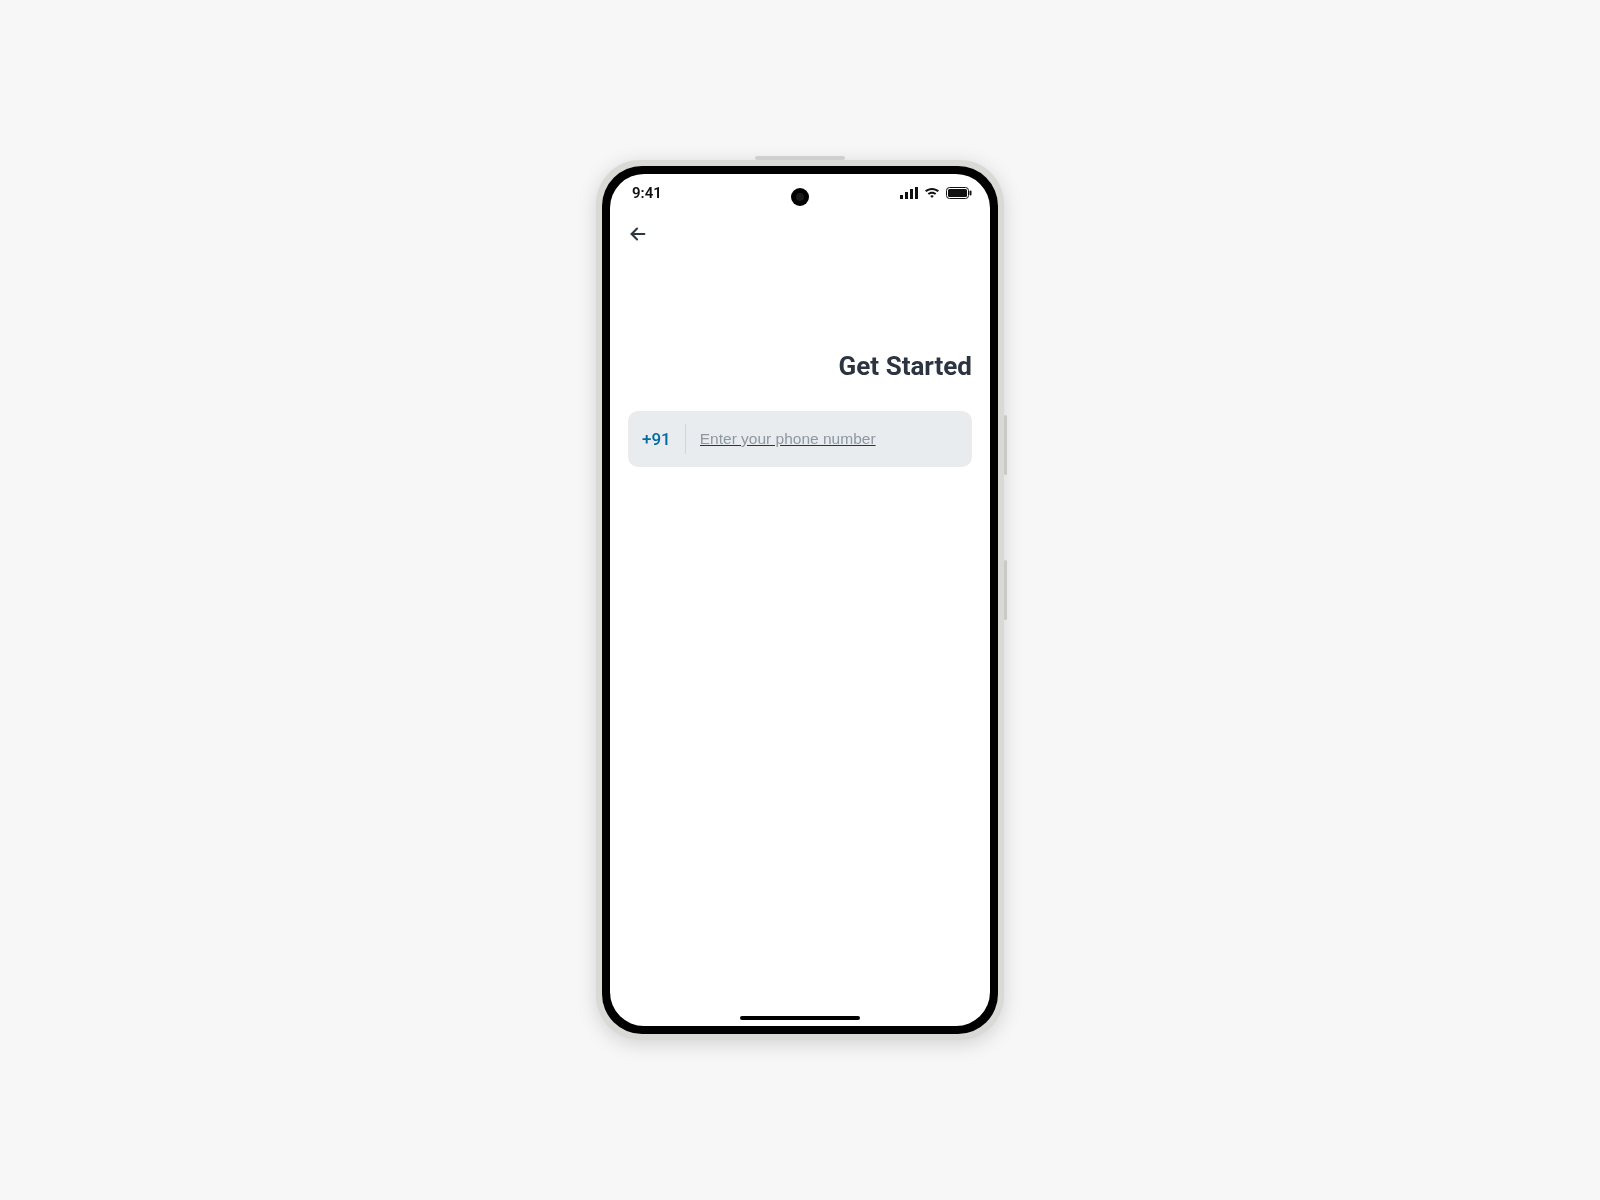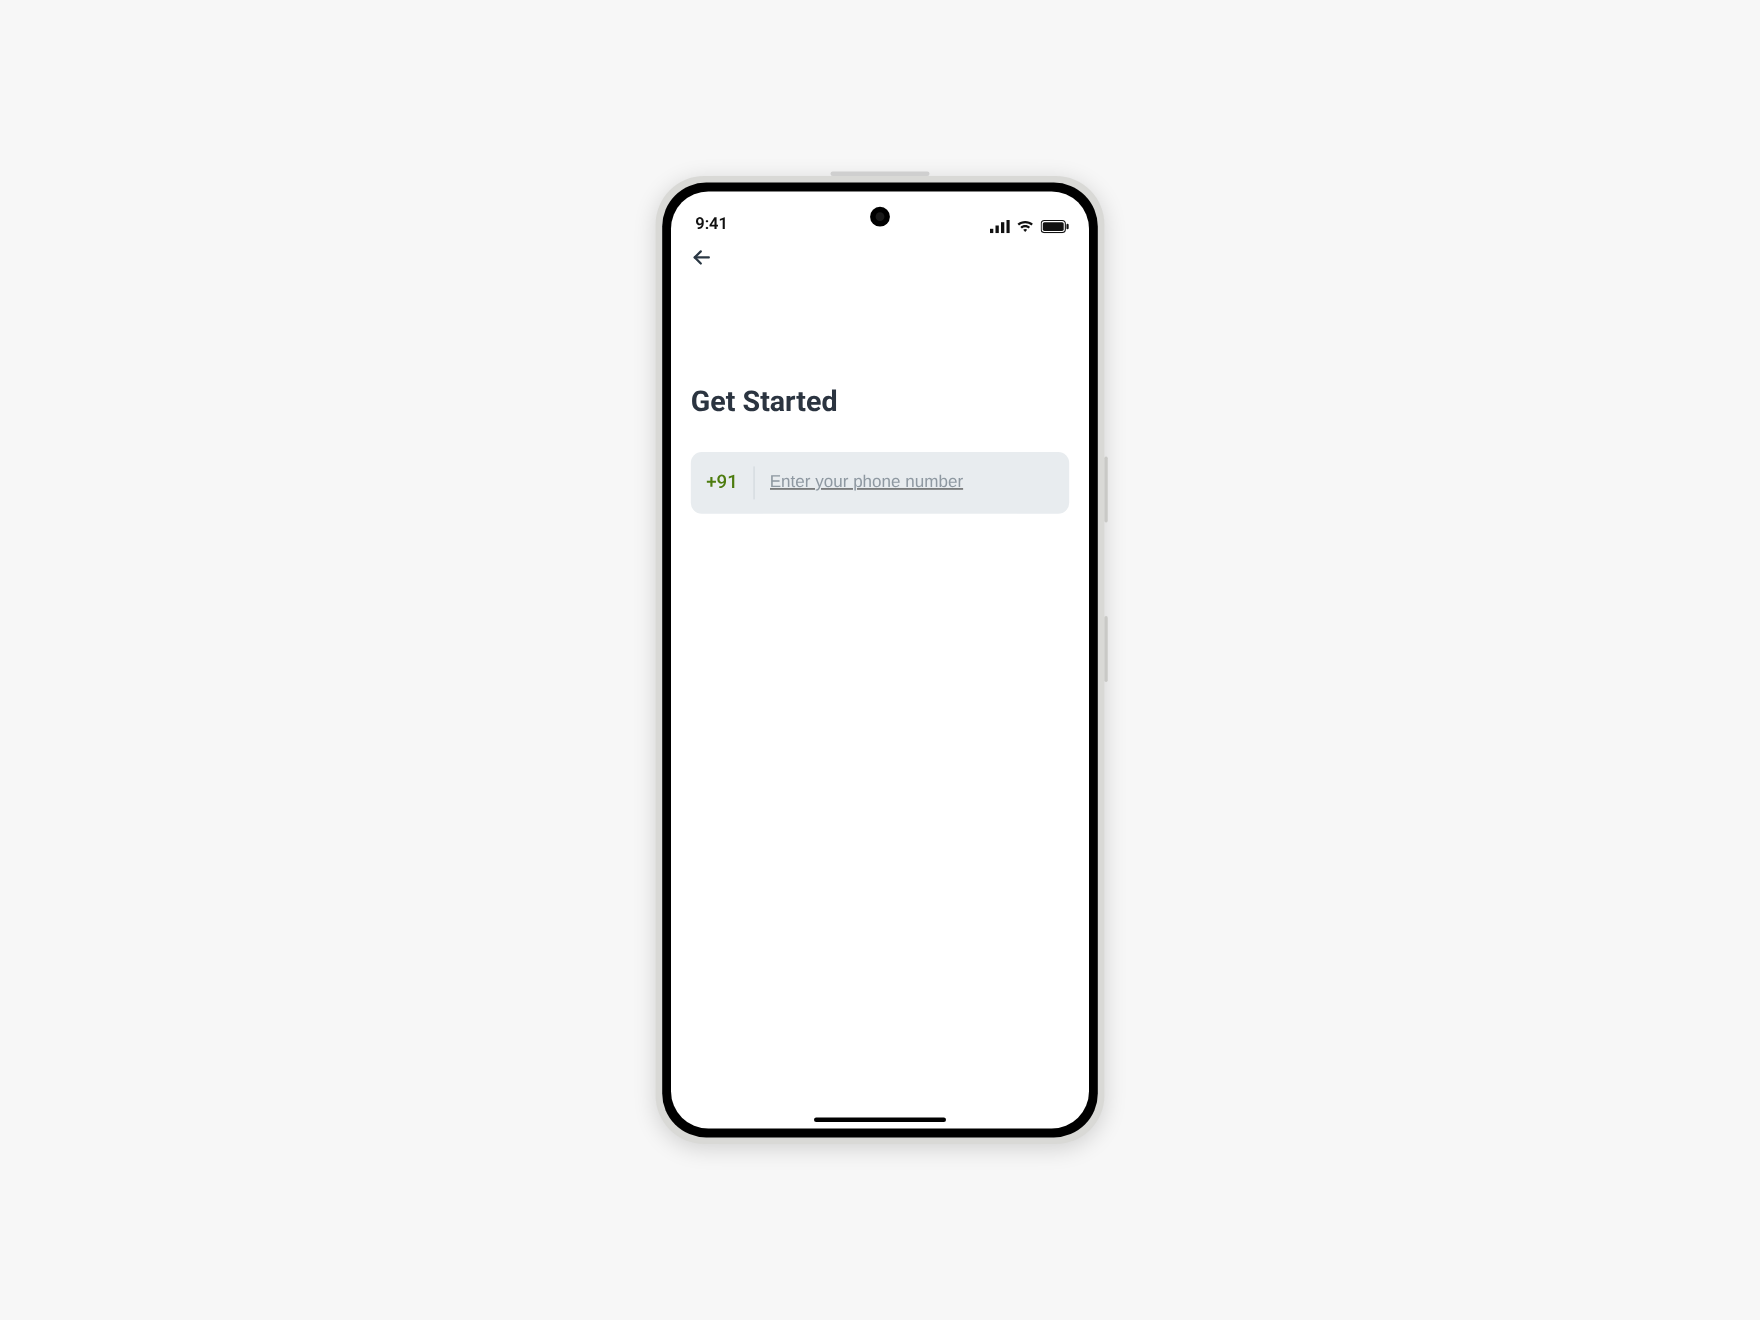--- a/index.html
+++ b/index.html
@@ -82,21 +82,21 @@
       content: "";
       position: absolute;
       top: 5px; left: 5px;
       width: 8px; height: 8px;
       border-radius: 50%;
       background: #1a1a1a;
     }
     .status-bar {
       height: 38px;
       display: flex;
-      align-items: flex-end;
+      align-items: center;
       justify-content: space-between;
       padding: 0 18px 0 22px;
       font-size: 15px;
       font-weight: 600;
       color: #111;
       position: relative;
       z-index: 5;
     }
     .status-right {
       display: flex;
@@ -115,33 +115,34 @@
       cursor: pointer;
     }
     .content {
       padding: 95px 18px 0 18px;
     }
     .title {
       font-size: 26px;
       font-weight: 700;
       color: #2b3440;
       margin-bottom: 30px;
+      text-align: right;
     }
     .phone-field {
       background: #e8ecef;
       border-radius: 10px;
       height: 56px;
       display: flex;
       align-items: center;
       padding: 0 14px;
       margin-bottom: 28px;
     }
     .country-code {
       font-size: 17px;
-      color: #4d7c0f;
+      color: #0369a1;
       font-weight: 500;
       padding-right: 14px;
       border-right: 1px solid #cfd6db;
       line-height: 30px;
     }
     .phone-input {
       flex: 1;
       border: none;
       background: transparent;
       font-size: 15.5px;

